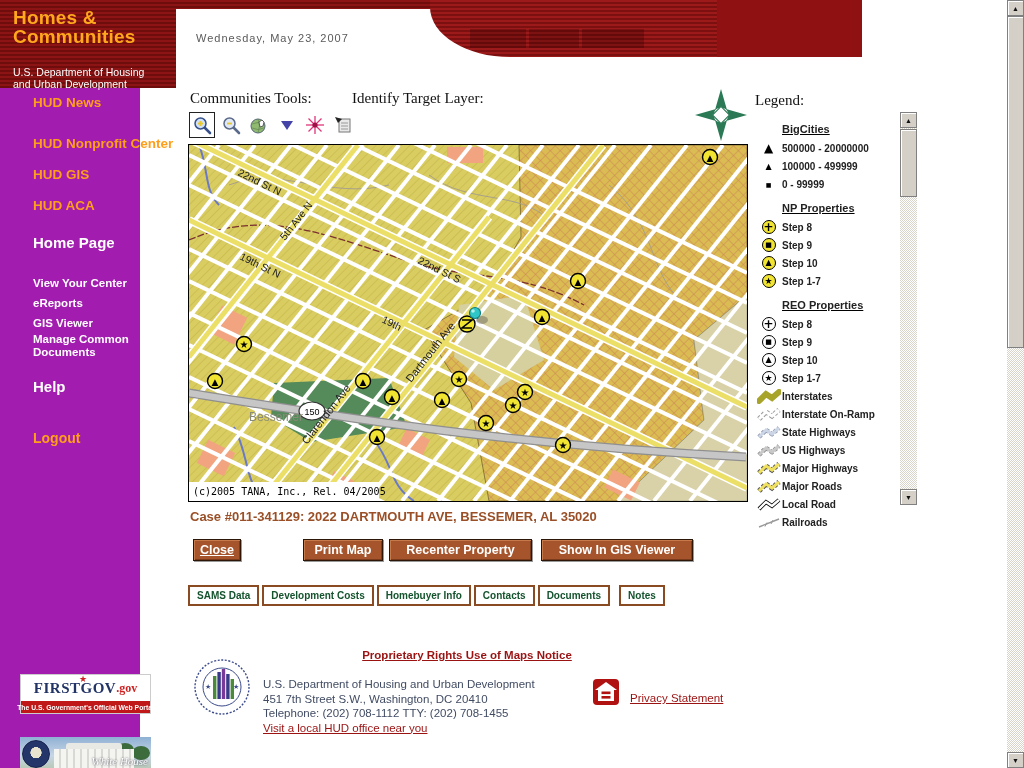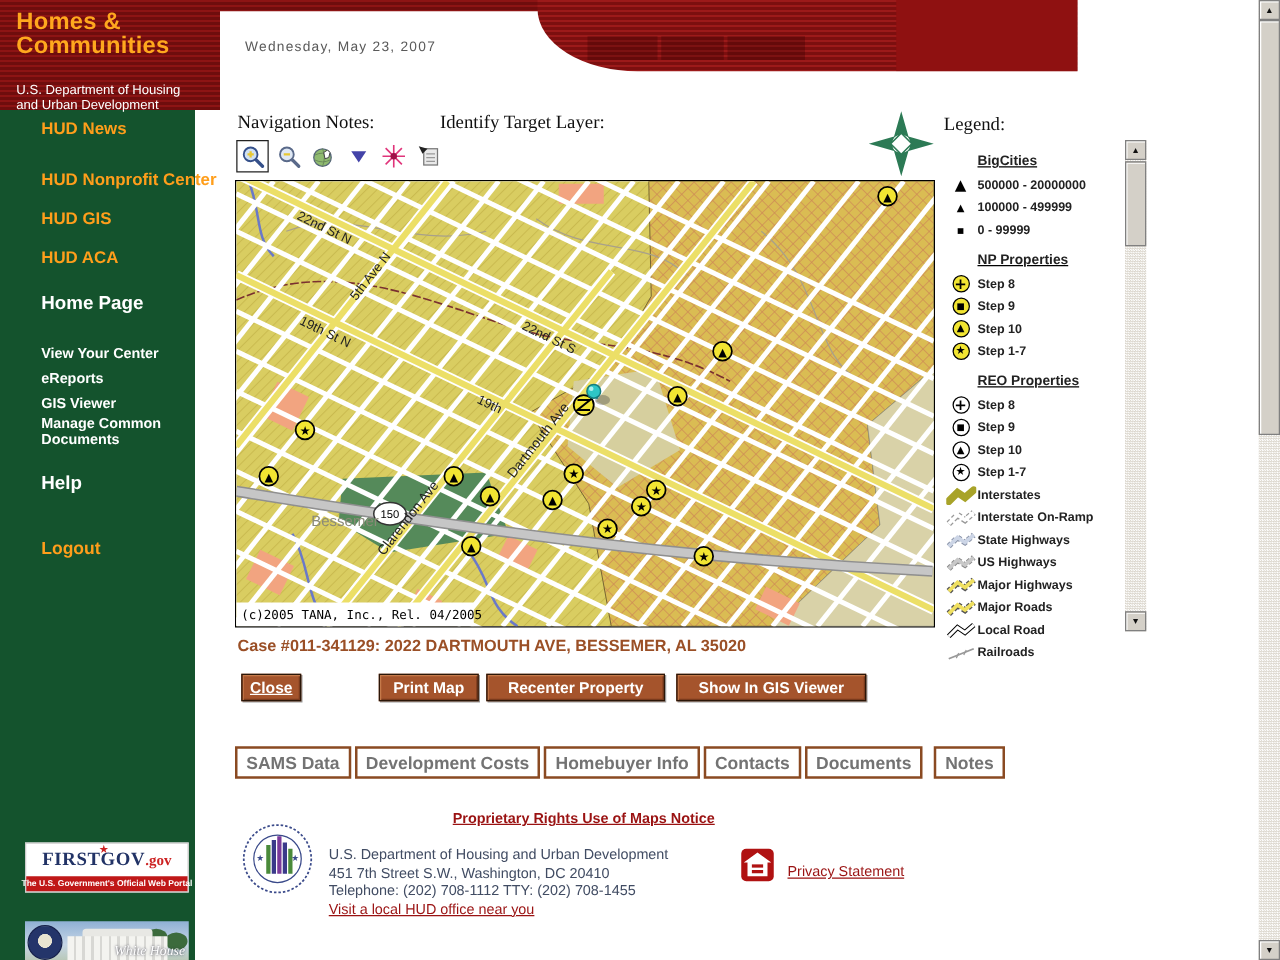--- a/index.html
+++ b/index.html
@@ -1,21 +1,21 @@
 <!DOCTYPE html>
 <html><head>
 <meta charset="utf-8">
 <style>
   html,body{margin:0;padding:0;background:#888;}
   #page{position:relative;width:1024px;height:768px;background:#fff;overflow:hidden;
         font-family:"Liberation Sans",sans-serif;}
   .abs{position:absolute;}
 
   
-  .sidebar{left:0;top:0;width:156px;height:768px;background:#14532d;}
+  .sidebar{left:0;top:0;width:140px;height:768px;background:#a21caf;}
   .logo-area{position:absolute;left:0;top:0;width:176px;height:88px;
      background:repeating-linear-gradient(180deg,#8d1414 0 2px,#6f0d0d 2px 4px);
      padding:8px 0 0 13px;box-sizing:border-box;}
   .logo-l1,.logo-l2{font-weight:bold;font-size:19px;line-height:19px;color:#ffa81e;letter-spacing:0.2px;}
   .logo-sub{color:#ffffff;font-size:10.5px;line-height:12px;margin-top:20px;width:150px;}
   .side-item{position:absolute;left:13px;color:#fff;cursor:pointer;white-space:nowrap;margin-left:20px;}
   .s-orange{color:#ff9e1b;font-weight:bold;font-size:13.5px;}
   .s-big{color:#fff;font-weight:bold;font-size:15px;}
   .s-small{color:#fff;font-weight:bold;font-size:11.5px;white-space:normal;width:125px;line-height:13px;}
 
@@ -76,22 +76,22 @@
   
   .map-frame{left:188px;top:144px;width:558px;height:356px;border:1px solid #000;cursor:crosshair;}
 
   
   .case-title{left:190px;top:509px;font-size:13px;font-weight:bold;color:#9a4f26;}
   .btn{position:absolute;top:539px;height:22px;background:#a5542c;color:#fff;font-weight:bold;
        font-size:12.5px;display:flex;align-items:center;justify-content:center;cursor:pointer;
        border:1px solid #2b1608;box-shadow:inset 1px 1px 0 #c67a4a, inset -1px -1px 0 #7a3a1c, 1px 1px 0 rgba(0,0,0,.4);
        padding:0 4px;box-sizing:border-box;}
   .tabs-row{left:188px;top:585px;display:flex;gap:3px;}
-  .tab{border:2px solid #8a4a22;background:#fff;color:#737373;font-weight:bold;font-size:14px;
-       padding:3px 7px;cursor:pointer;white-space:nowrap;margin-top:12px;}
+  .tab{border:2px solid #8a4a22;background:#fff;color:#14532d;font-weight:bold;font-size:10px;
+       padding:3px 7px;cursor:pointer;white-space:nowrap;}
   .tab.last{margin-left:6px;}
 
   
   .maroon-link{color:#9a1212;font-weight:bold;text-decoration:underline;cursor:pointer;}
   .notice{left:188px;top:649px;width:558px;text-align:center;font-size:11.5px;}
   .addr{left:263px;top:677px;font-size:11.5px;color:#414c63;line-height:14.5px;}
   .addr .maroon-link{font-weight:normal;text-align:center;}
   .privacy{left:630px;top:692px;font-size:11.5px;}
 
   .firstgov{left:20px;top:674px;width:131px;height:40px;background:#fff;cursor:pointer;
@@ -141,21 +141,21 @@
 
   <div class="abs hdr-strip"></div>
   <div class="abs hdr-band">
     <div class="hdr-band-solid"></div>
     <div class="hdr-navblock" style="left:40px;width:56px"></div>
     <div class="hdr-navblock" style="left:99px;width:50px"></div>
     <div class="hdr-navblock" style="left:152px;width:62px"></div>
   </div>
   <div class="abs date-text">Wednesday, May 23, 2007</div>
 
-  <div class="abs lbl-serif" style="left:190px;top:90px">Navigation Notes:</div>
+  <div class="abs lbl-serif" style="left:190px;top:90px">Communities Tools:</div>
   <div class="abs lbl-serif" style="left:352px;top:90px">Identify Target Layer:</div>
 
   <div class="abs tools-row">
     <div class="tool sel">
       <svg width="20" height="20">
         <circle cx="8.5" cy="8.5" r="5.5" fill="#cfe0f4" stroke="#35508a" stroke-width="1.5"></circle>
         <line x1="13" y1="13" x2="18" y2="18" stroke="#35508a" stroke-width="2.6" stroke-linecap="round"></line>
         <line x1="8.5" y1="6" x2="8.5" y2="11" stroke="#e8c832" stroke-width="1.8"></line>
         <line x1="6" y1="8.5" x2="11" y2="8.5" stroke="#e8c832" stroke-width="1.8"></line>
       </svg>

